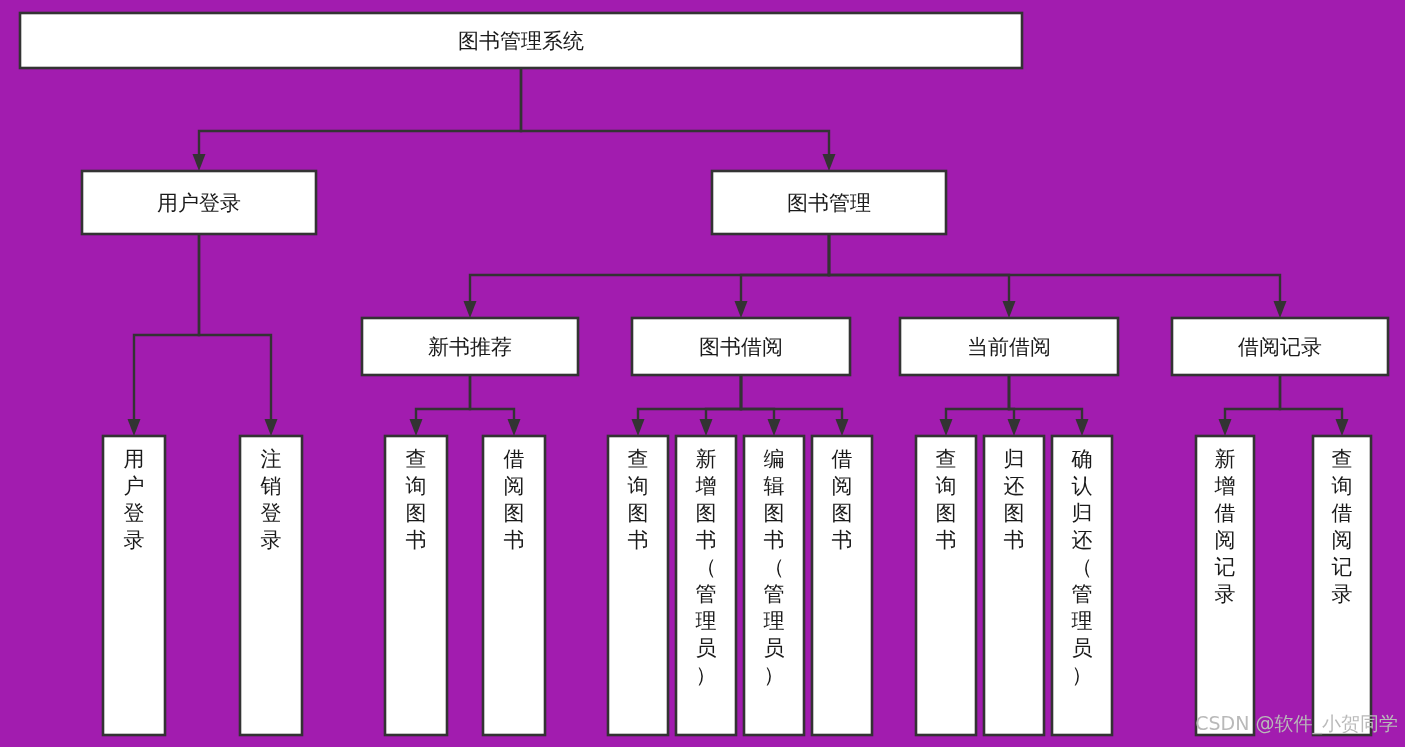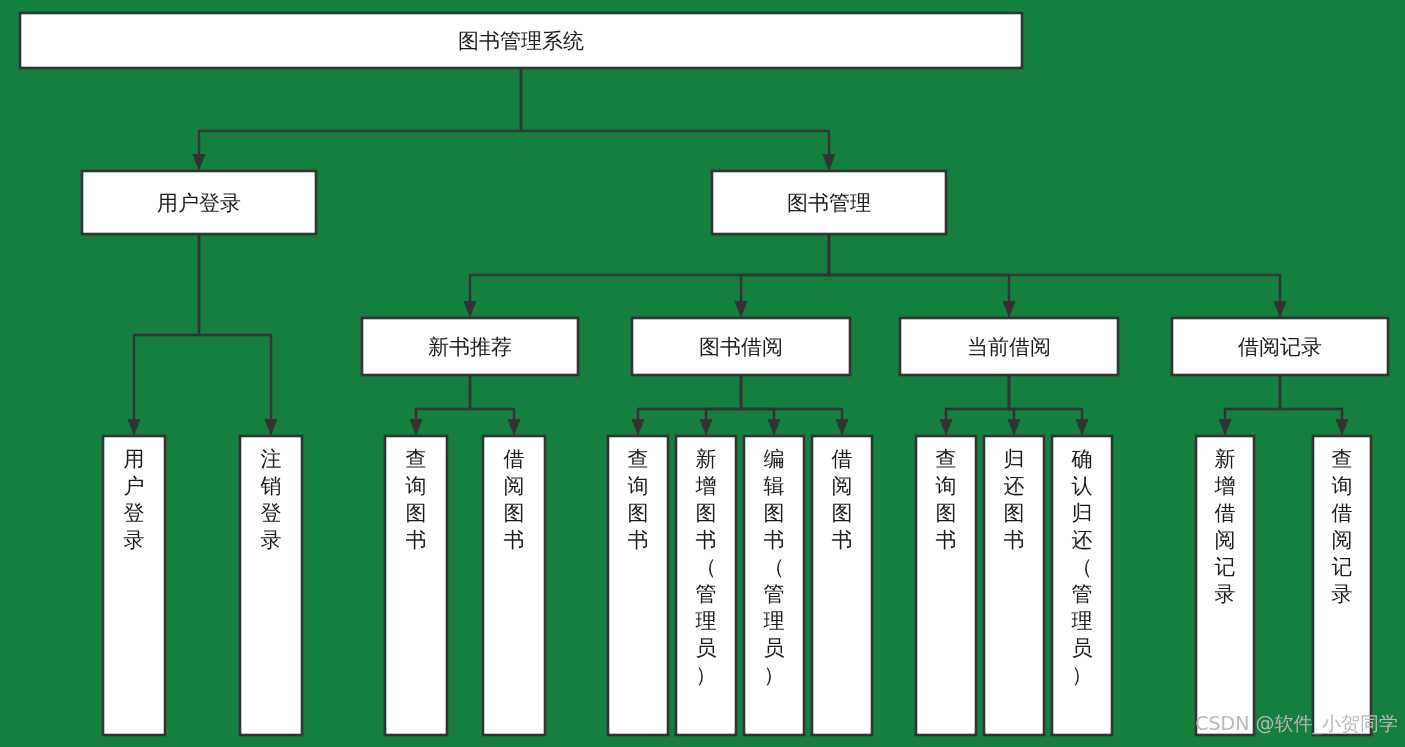--- a/index.html
+++ b/index.html
@@ -11,21 +11,21 @@
   body {
     width: 1405px;
     height: 747px;
     overflow: hidden;
     font-family: "DejaVu Sans", "Liberation Sans", sans-serif;
   }
   #diagram-root {
     position: relative;
     width: 1405px;
     height: 747px;
-    background: #15803d;
+    background: #a21caf;
   }
   svg.diagram-canvas {
     position: absolute;
     left: 0;
     top: 0;
     width: 1405px;
     height: 747px;
     display: block;
   }
   .node-box {

